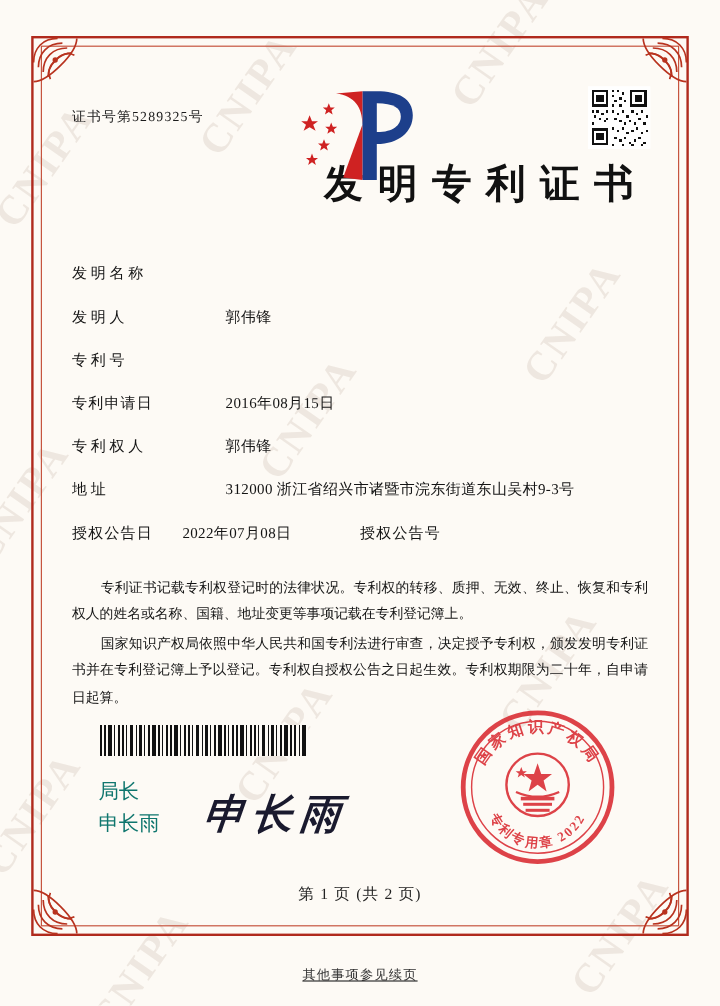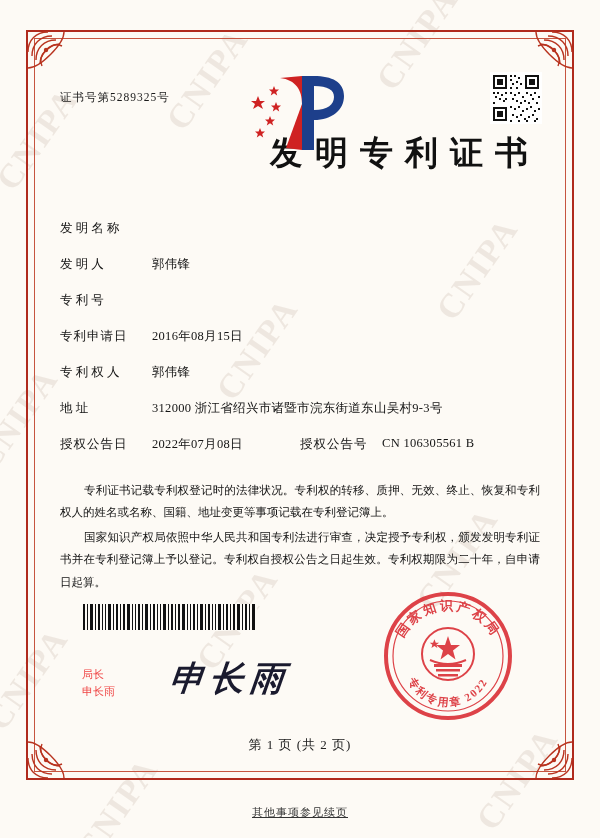--- a/index.html
+++ b/index.html
@@ -86,20 +86,21 @@
   .fields{
     margin-top:44px;
     font-family:"Liberation Serif","DejaVu Serif",serif;
     font-size:12.5px;
     color:#141414;
   }
   .field-row{
     display:flex;
     align-items:flex-start;
     margin-bottom:19px;
+    gap:36px;
   }
   .f-label{
     width:92px;flex:none;
     letter-spacing:0px;
   }
   .f-label.sp2{letter-spacing:1px;}
   .f-value{flex:1;letter-spacing:0.3px;}
 
   .dual{display:flex;width:100%;}
   .dual .half{display:flex;flex:1;}
@@ -119,21 +120,21 @@
   
   .barcode{
     position:absolute;left:22px;bottom:118px;width:175px;height:26px;
   }
   .barcode svg{width:100%;height:100%;display:block;}
 
   
   .sig-block{
     position:absolute;left:22px;bottom:48px;
     font-family:"Liberation Serif","DejaVu Serif",serif;
-    font-size:11px;color:#ef4444;line-height:1.55;
+    font-size:17px;color:#0f766e;line-height:1.55;
   }
   .sign-script{
     position:absolute;left:110px;bottom:46px;
     font-family:"Liberation Serif","DejaVu Serif",serif;
     font-size:34px;
     color:#1a1a2e;
     letter-spacing:6px;
     font-weight:bold;
     font-style:italic;
     transform:skewX(-6deg);
@@ -363,21 +364,20 @@
     </div>
 
     <div class="field-row">
       <div class="dual">
         <div class="half">
           <div class="f-label sp2">授权公告日</div>
           <div class="f-value">2022年07月08日</div>
         </div>
         <div class="half half2">
           <div class="f-label sp2">授权公告号</div>
-          <div class="f-value">CN 106305561 B</div>
         </div>
       </div>
     </div>
 
   </div>
 
   <div class="paras">
     <p>专利证书记载专利权登记时的法律状况。专利权的转移、质押、无效、终止、恢复和专利权人的姓名或名称、国籍、地址变更等事项记载在专利登记簿上。</p>
     <p>国家知识产权局依照中华人民共和国专利法进行审查，决定授予专利权，颁发发明专利证书并在专利登记簿上予以登记。专利权自授权公告之日起生效。专利权期限为二十年，自申请日起算。</p>
   </div>

